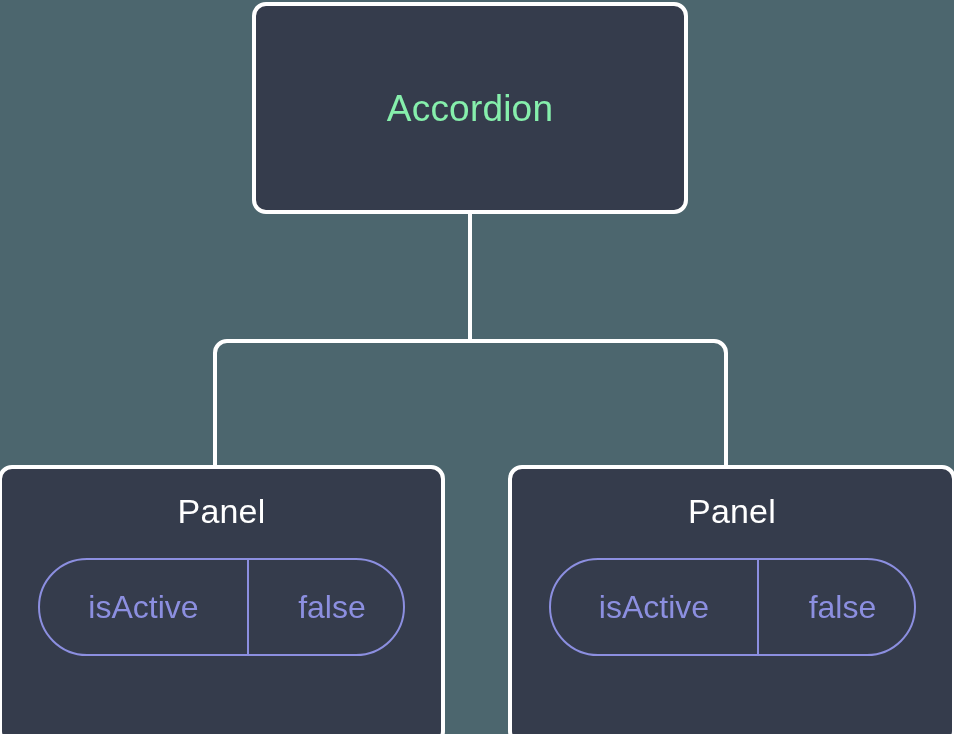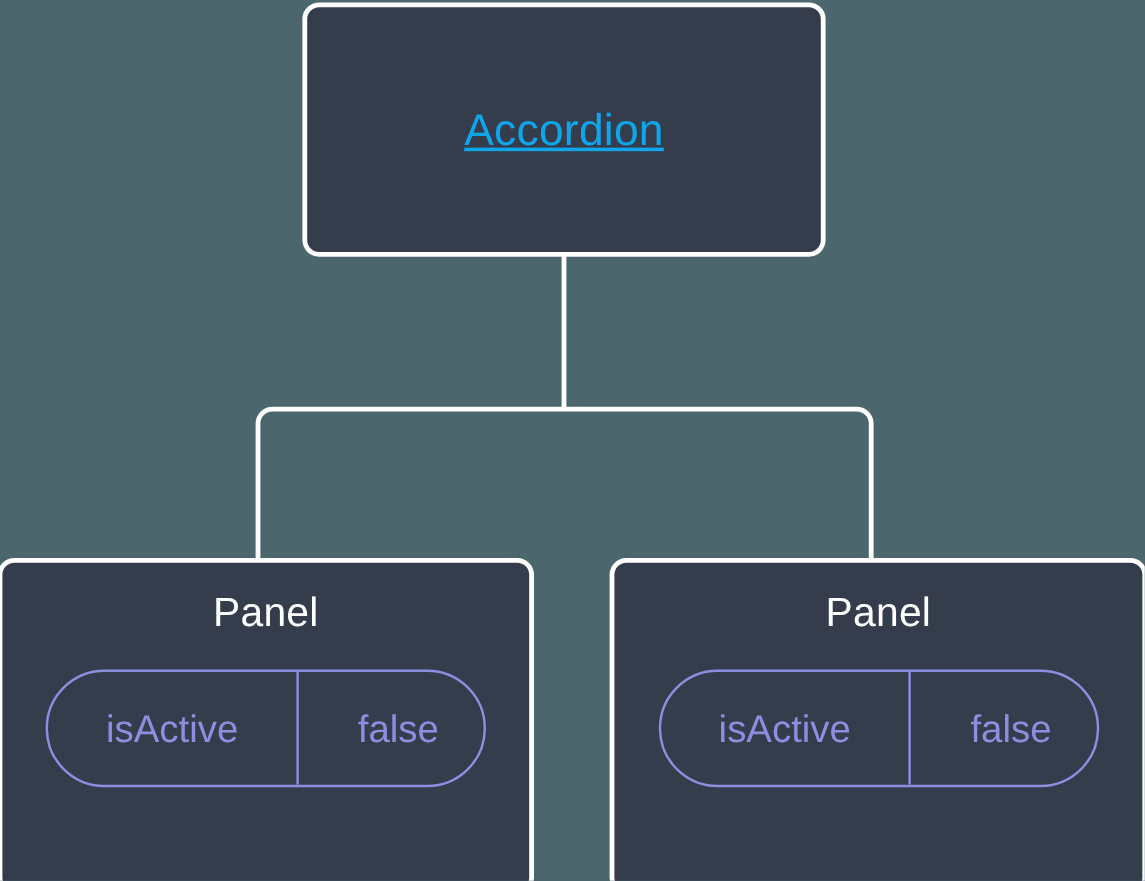--- a/index.html
+++ b/index.html
@@ -37,26 +37,25 @@
   .node-root {
     left: 252px;
     top: 2px;
     width: 436px;
     height: 212px;
     display: flex;
     align-items: center;
     justify-content: center;
   }
   .node-title-root {
-    color: #0ea5e9;
+    color: #86efac;
     font-size: 37px;
     font-weight: 400;
     letter-spacing: 0.2px;
     line-height: 1;
-    text-decoration: underline;
   }
   .node-panel {
     top: 465px;
     height: 280px;
     display: flex;
     flex-direction: column;
     align-items: center;
   }
   .node-panel-left {
     left: -2px;

